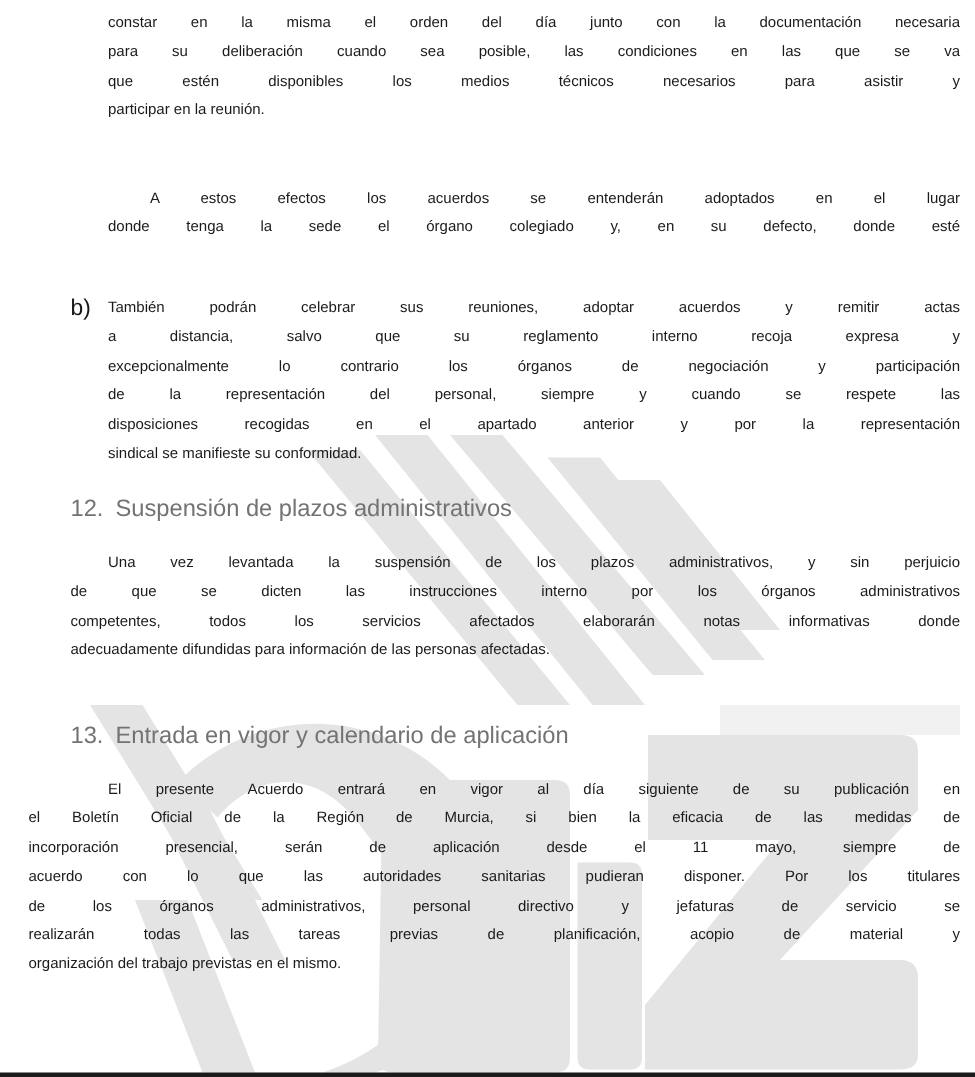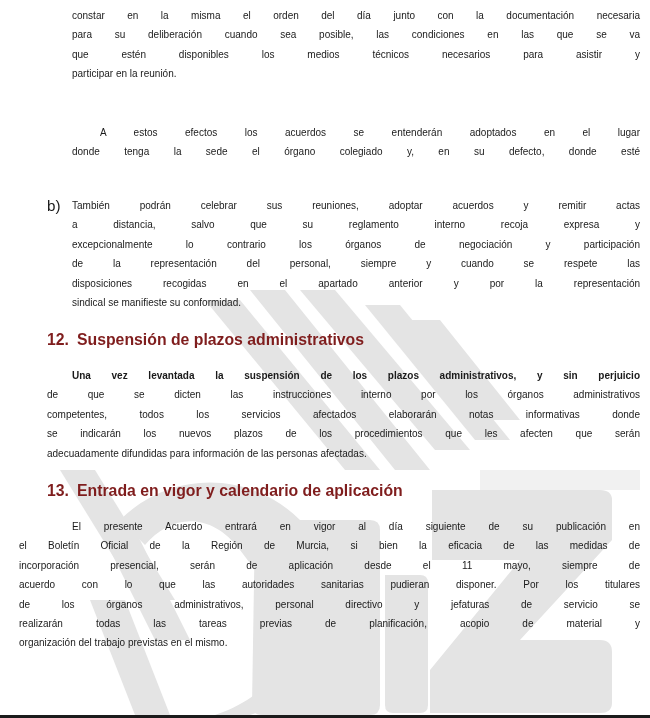--- a/index.html
+++ b/index.html
@@ -14,22 +14,22 @@
     pointer-events: none; z-index: 0;
   }
   .page { position: absolute; left: 0; top: 0; width: 650px; z-index: 1; }
   .p {
     position: absolute; font-size: 10px; line-height: 19.4px;
     text-align: justify; text-align-last: left; margin: 0;
   }
   .p .line { display: block; text-align: justify; text-align-last: justify; white-space: nowrap; }
   .p .line.last { text-align-last: left; }
   .h {
-    position: absolute; font-size: 15.8px; font-weight: bold; margin: 0;
-    color: #7f1d1d;
+    position: absolute; font-size: 15.8px; font-weight: normal; margin: 0;
+    color: #737373;
   }
   .h .num { display: inline-block; width: 30px; }
   .bullet { position: absolute; font-size: 15.2px; line-height: 19.4px; }
   .bottom-bar {
     position: absolute; left: 0; top: 715px; width: 650px; height: 3px;
     background: #1b1b1b; z-index: 2;
   }
 </style>
 </head>
 <body>
@@ -79,24 +79,23 @@
     <span class="line">excepcionalmente lo contrario los órganos de negociación y participación</span>
     <span class="line">de la representación del personal, siempre y cuando se respete las</span>
     <span class="line">disposiciones recogidas en el apartado anterior y por la representación</span>
     <span class="line last">sindical se manifieste su conformidad.</span>
   </div>
 
   <div class="h" style="left:47px; top:331px;">
     <span class="num">12.</span><span>Suspensión de plazos administrativos</span>
   </div>
   <div class="p" style="left:47px; top:366px; width:593px;">
-    <span class="line" style="padding-left:25px;font-weight:bold;">Una vez levantada la suspensión de los plazos administrativos, y sin perjuicio</span>
+    <span class="line" style="padding-left:25px;">Una vez levantada la suspensión de los plazos administrativos, y sin perjuicio</span>
     <span class="line">de que se dicten las instrucciones interno por los órganos administrativos</span>
     <span class="line">competentes, todos los servicios afectados elaborarán notas informativas donde</span>
-    <span class="line">se indicarán los nuevos plazos de los procedimientos que les afecten que serán</span>
     <span class="line last">adecuadamente difundidas para información de las personas afectadas.</span>
   </div>
 
   <div class="h" style="left:47px; top:482px;">
     <span class="num">13.</span><span>Entrada en vigor y calendario de aplicación</span>
   </div>
   <div class="p" style="left:19px; top:517px; width:621px;">
     <span class="line" style="padding-left:53px;">El presente Acuerdo entrará en vigor al día siguiente de su publicación en</span>
     <span class="line">el Boletín Oficial de la Región de Murcia, si bien la eficacia de las medidas de</span>
     <span class="line">incorporación presencial, serán de aplicación desde el 11 mayo, siempre de</span>

